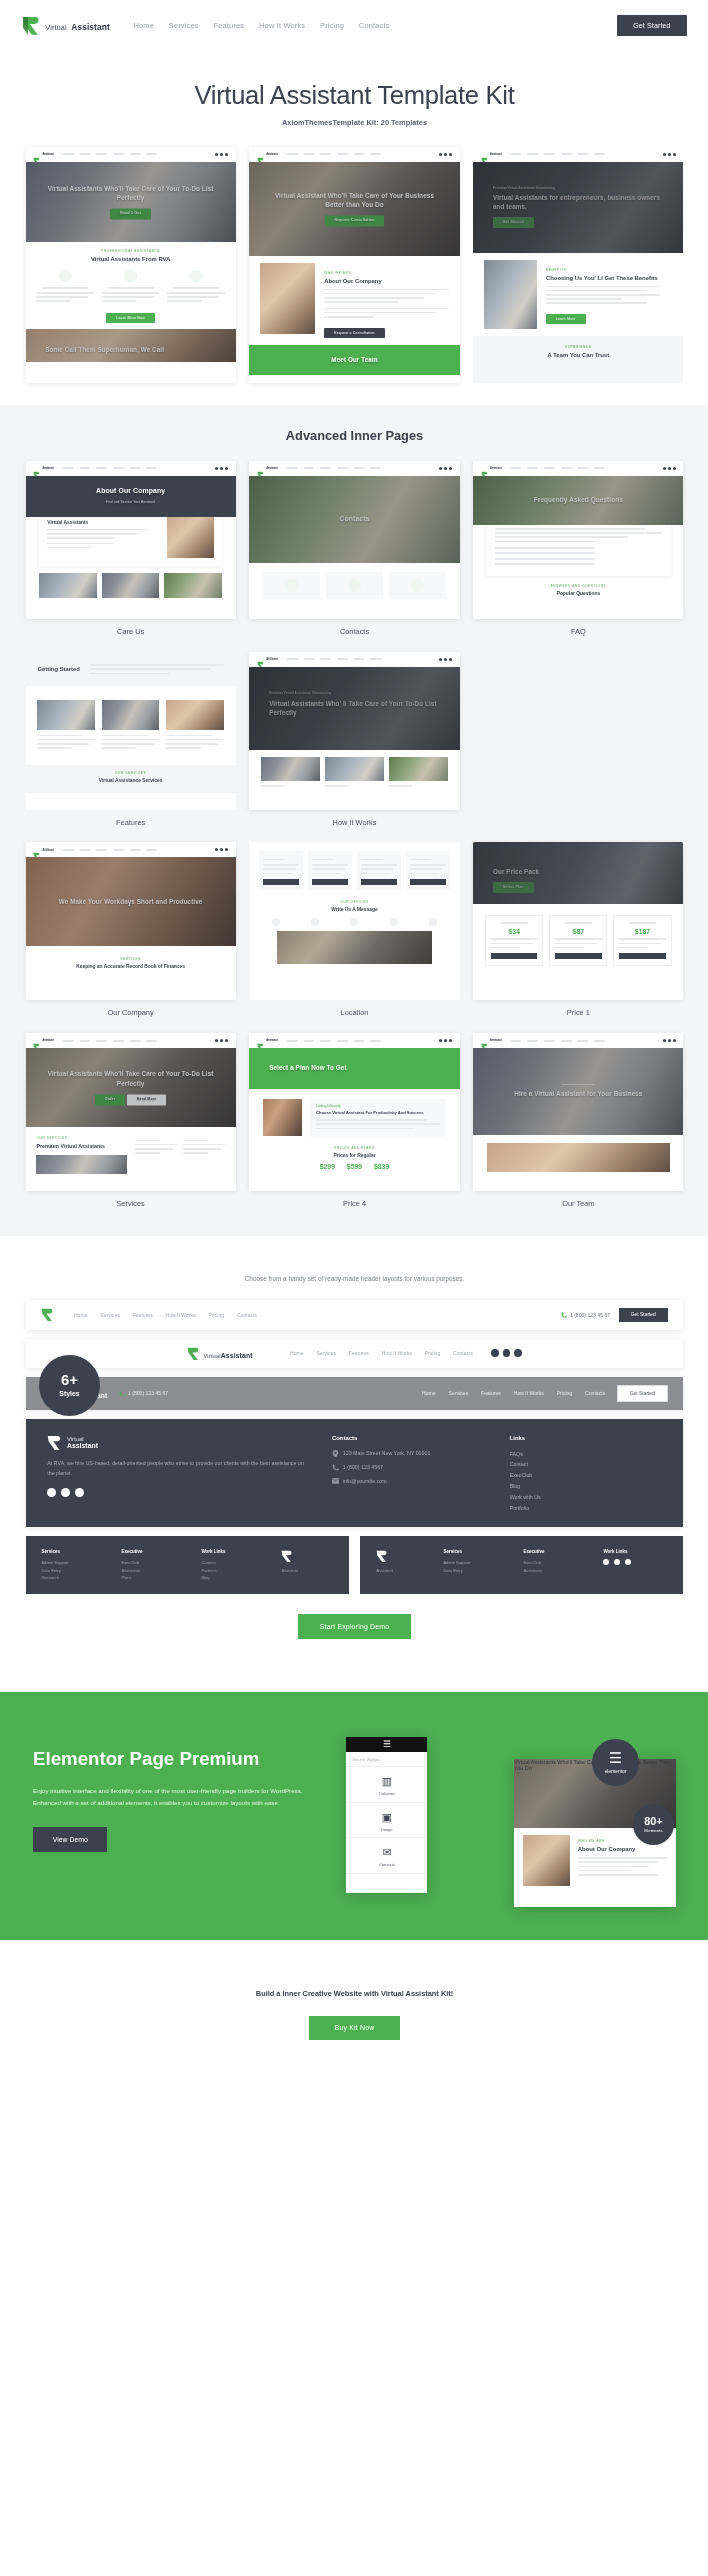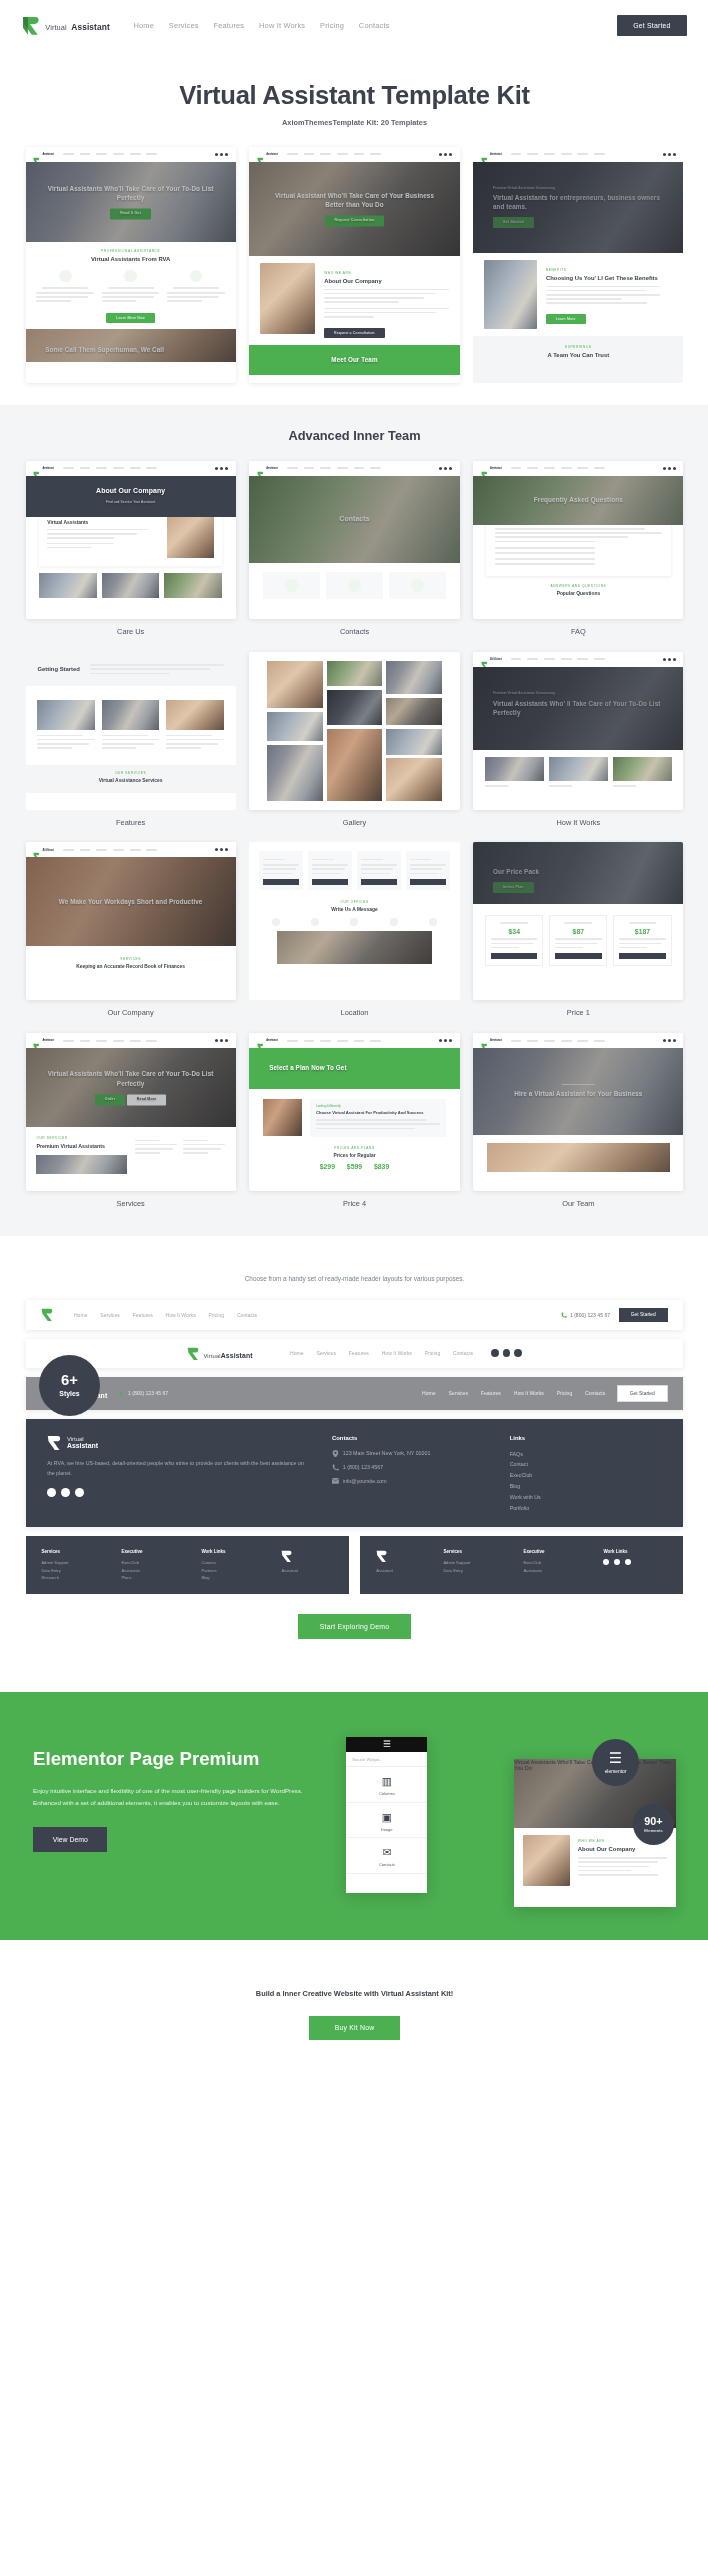--- a/index.html
+++ b/index.html
@@ -21,21 +21,21 @@
   .mainnav { display:flex; gap:14.8px; margin-left:23.6px; }
   .mainnav a { font-size:7.4px; color:#9aa0ab; text-decoration:none; letter-spacing:0.2px; }
   .cta-dark {
     margin-left:auto; background:#3b414d; color:#fff; font-size:6.9px;
     padding:6.9px 16.7px; border:none; border-radius:1px; letter-spacing:0.2px; cursor:pointer;
     font-family:inherit;
   }
 
   
   .hero { text-align:center; padding:29.5px 0 19.7px; }
-  .hero h1 { font-size:25.6px; font-weight:bold; color:#3b414d; letter-spacing:-0.3px; }
+  .hero h1 { font-size:25.6px; font-weight:normal; color:#3b414d; letter-spacing:-0.3px; }
   .hero .sub { font-size:7.4px; color:#5d6471; margin-top:8.9px; font-weight:bold; }
 
   
   .sec { padding:0 25.6px; }
   .grid3 { display:grid; grid-template-columns:repeat(3,1fr); gap:13.8px; }
   .card {
     background:#fff; border-radius:2px; overflow:hidden; position:relative;
     box-shadow:0 1px 4.9px rgba(20,25,40,.10);
   }
   .card.tall { height:236px; }
@@ -394,21 +394,21 @@
         <div class="t-center" style="padding:9.8px 0 11.8px">
           <div class="kicker">Experience</div>
           <div class="h-sm">A Team You Can Trust</div>
         </div>
       </div>
 
     </div>
   </div>
 
   <div class="band-gray">
-    <div class="sec-title">Advanced Inner Team</div>
+    <div class="sec-title">Advanced Inner Pages</div>
 
     <div class="sec" style="margin-top:17.7px">
 
       <div class="grid3">
         <div>
           <div class="card inner">
             <div class="mini-bar">
                 <span class="mini-logo">
                   <span class="mk"><svg width="6.9" height="7.9" viewBox="0 0 19 20">
                       <path d="M1 1 L14 1 C18 1 18 8 13 8 L8 8 L16 19 L10 19 L2 8 Z" fill="#4caf50"></path>
@@ -601,43 +601,20 @@
                 </div>
             </div>
             <div class="t-center" style="padding:5.9px 0 9.8px;background:#f4f5f7">
               <div class="kicker">Our Services</div>
               <div class="h-sm" style="font-size:4.9px">Virtual Assistance Services</div>
             </div>
           </div>
           <div class="cap-label">Features</div>
         </div>
 
-        <div>
-          <div class="card inner" style="padding:8.9px 17.7px">
-            <div style="display:flex;gap:3.9px;height:100%">
-              <div style="flex:1;display:flex;flex-direction:column;gap:3.9px">
-                <div class="ph8" style="height:47px"></div>
-                  <div class="ph6" style="height:29.5px"></div>
-                  <div class="ph1" style="flex:1"></div>
-              </div>
-              <div style="flex:1;display:flex;flex-direction:column;gap:3.9px">
-                <div class="ph4" style="height:25.6px"></div>
-                  <div class="ph3" style="height:35px"></div>
-                  <div class="ph5" style="flex:1"></div>
-              </div>
-              <div style="flex:1;display:flex;flex-direction:column;gap:3.9px">
-                <div class="ph1" style="height:33px"></div>
-                  <div class="ph2" style="height:27.6px"></div>
-                  <div class="ph6" style="height:25.6px"></div>
-                  <div class="ph8" style="flex:1"></div>
-              </div>
-            </div>
-          </div>
-          <div class="cap-label">Gallery</div>
-        </div>
 
         <div>
           <div class="card inner">
             <div class="mini-bar">
                 <span class="mini-logo">
                   <span class="mk"><svg width="6.9" height="7.9" viewBox="0 0 19 20">
                       <path d="M1 1 L14 1 C18 1 18 8 13 8 L8 8 L16 19 L10 19 L2 8 Z" fill="#4caf50"></path>
                     </svg></span>
                   <span class="tx">
                     <i>Virtual</i>
@@ -1203,21 +1180,21 @@
                 </div>
             </div>
           </div>
         </div>
 
         <div class="badge-e">
           <span class="g">☰</span>
           <span class="s">elementor</span>
         </div>
         <div class="badge-50">
-          <span class="n">90+</span>
+          <span class="n">80+</span>
           <span class="s">Elements</span>
         </div>
       </div>
     </div>
   </div>
 
   <div class="bottom">
     <p>Build a Inner Creative Website with Virtual Assistant Kit!</p>
     <button class="btn-green">Buy Kit Now</button>
   </div>

